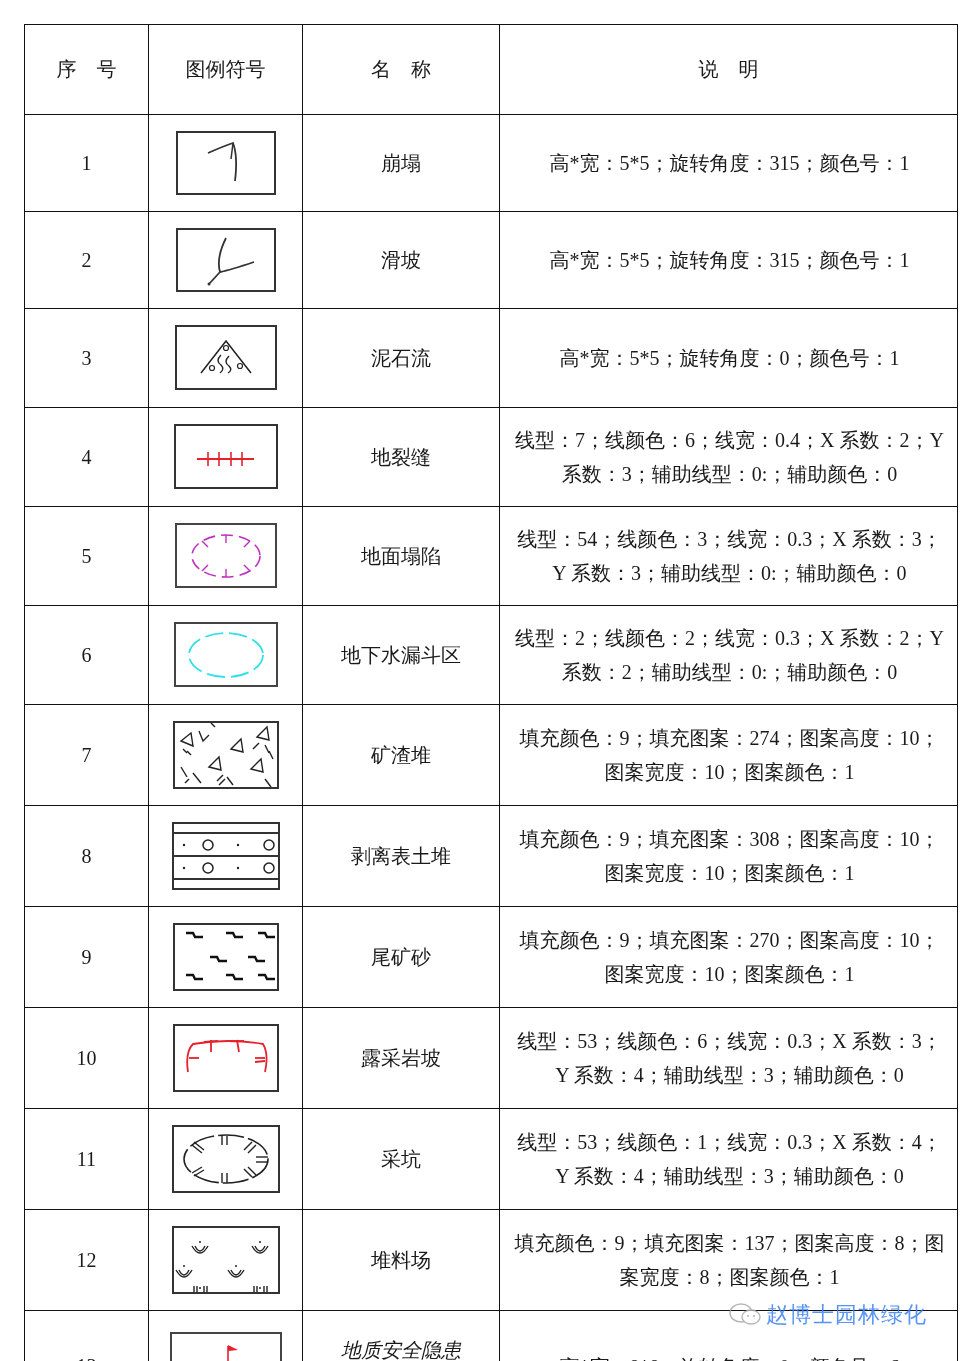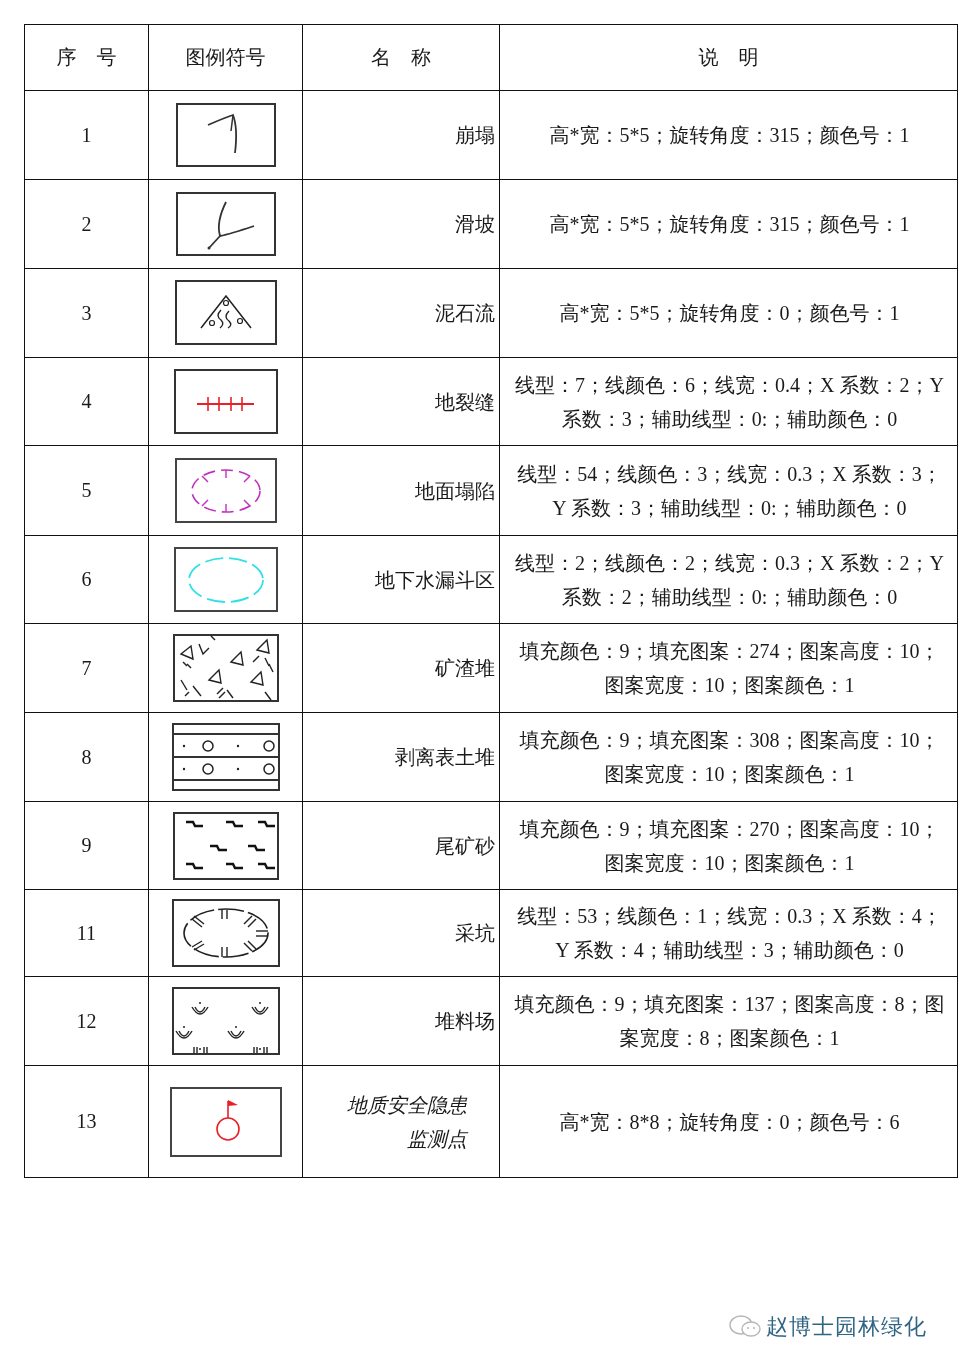--- a/index.html
+++ b/index.html
@@ -1,27 +1,27 @@
 <!DOCTYPE html>
 <html><head>
 <meta charset="utf-8">
 <style>
   html, body { margin:0; padding:0; background:#ffffff; }
   body { width:970px; height:1361px; position:relative; overflow:hidden;
          font-family: "Liberation Serif", "DejaVu Serif", serif; color:#1a1a1a; }
   table.legend { position:absolute; left:24px; top:24px; border-collapse:collapse; table-layout:fixed; width:933px; }
-  table.legend td, table.legend th { border:1.5px solid #111; padding:4px; font-weight:normal; font-size:20px; }
+  table.legend td, table.legend th { border:1.5px solid #111; padding:16px; font-weight:normal; font-size:20px; }
   th { height:57px; text-align:center; }
   td.num { text-align:center; }
-  td.name { text-align:right; line-height:34px;margin-left:21px; }
+  td.name { text-align:center; line-height:34px;margin-left:21px; }
   td.desc { text-align:center; padding:0 10px 0 12px !important; line-height:34px; font-size:19.5px; }
   td.sym { text-align:center; vertical-align:middle; }
   .sym svg { display:block; margin:0 auto; }
-  .watermark { position:absolute; left:728px; top:1300px; font-size:22px; color:#0c4a6e;
-               font-family:"DejaVu Sans", sans-serif; letter-spacing:1px; opacity:0.85;margin-top:12px; }
+  .watermark { position:absolute; left:728px; top:1300px; font-size:22px; color:#3b82f6;
+               font-family:"DejaVu Sans", sans-serif; letter-spacing:1px; opacity:0.85; }
   .watermark .wm-icon { display:inline-block; vertical-align:middle; margin-right:4px; }
 </style>
 </head>
 <body>
 
 <table class="legend">
   <colgroup>
     <col style="width:124px">
       <col style="width:154px">
       <col style="width:197px">
@@ -199,20 +199,40 @@
             <path d="M13 52 L20 52 L22 56 L30 56"></path>
             <path d="M53 52 L60 52 L62 56 L70 56"></path>
             <path d="M85 52 L92 52 L94 56 L102 56"></path>
           </g>
         </svg>
       </td>
       <td class="name">尾矿砂</td>
       <td class="desc">填充颜色：9；填充图案：270；图案高度：10；图案宽度：10；图案颜色：1</td>
     </tr>
 
+    <tr style="height:89px">
+      <td class="num">10</td>
+      <td class="sym">
+        <svg width="106" height="68" viewBox="0 0 106 68">
+          <rect x="1" y="1" width="104" height="66" fill="none" stroke="#333" stroke-width="2"></rect>
+          <g fill="none" stroke="#e8202a" stroke-width="1.8">
+            <path d="M15 48 Q12 28 20 20 Q55 14 90 20 Q96 30 92 48"></path>
+            <line x1="16" y1="34" x2="26" y2="34"></line>
+            <line x1="38" y1="16" x2="38" y2="28"></line>
+            <line x1="31" y1="18" x2="45" y2="17"></line>
+            <line x1="64" y1="16" x2="66" y2="28"></line>
+            <line x1="57" y1="17" x2="71" y2="17"></line>
+            <line x1="82" y1="34" x2="92" y2="34"></line>
+            <line x1="82" y1="38" x2="92" y2="37"></line>
+          </g>
+        </svg>
+      </td>
+      <td class="name">露采岩坡</td>
+      <td class="desc">线型：53；线颜色：6；线宽：0.3；X 系数：3；Y 系数：4；辅助线型：3；辅助颜色：0</td>
+    </tr>
 
     <tr style="height:87px">
       <td class="num">11</td>
       <td class="sym">
         <svg width="108" height="68" viewBox="0 0 108 68">
           <rect x="1" y="1" width="106" height="66" fill="none" stroke="#333" stroke-width="2"></rect>
           <ellipse cx="54" cy="34" rx="42" ry="24" fill="none" stroke="#222" stroke-width="1.6" stroke-dasharray="26 4"></ellipse>
           <g stroke="#222" stroke-width="1.4">
             <line x1="20" y1="20" x2="30" y2="28"></line>
               <line x1="22" y1="17" x2="32" y2="25"></line>

